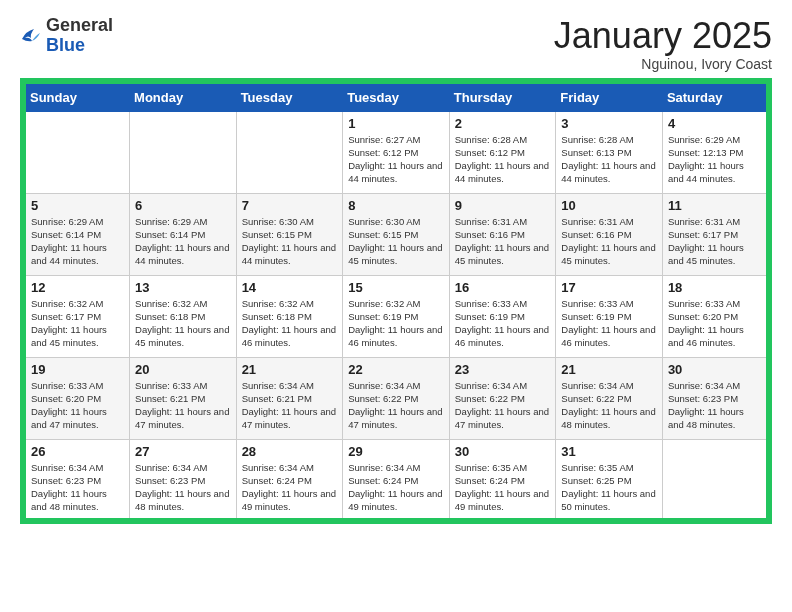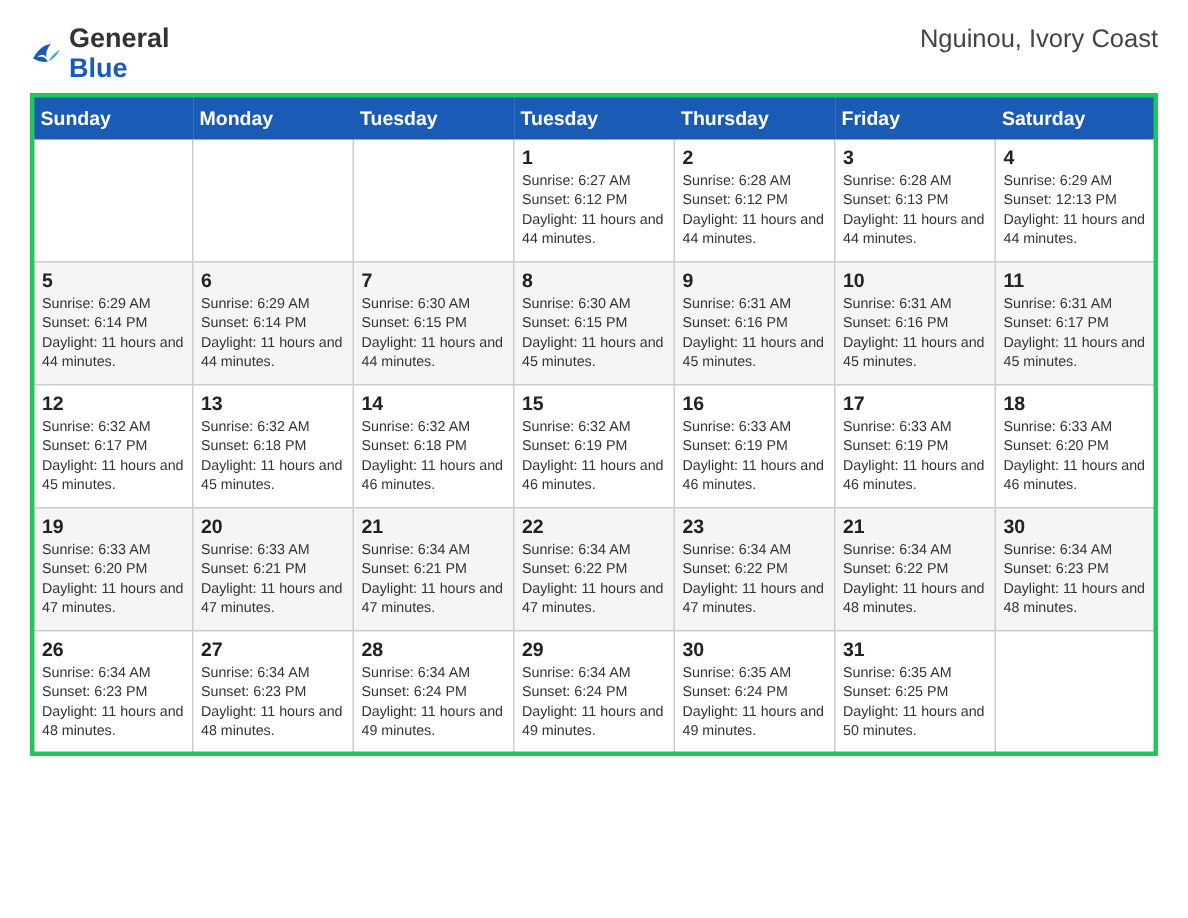--- a/index.html
+++ b/index.html
@@ -41,28 +41,28 @@
     .title-block {
       text-align: right;
     }
     .title-month {
       font-size: 36px;
       font-weight: 300;
       color: #222;
       line-height: 1.1;
     }
     .title-location {
-      font-size: 17px;
+      font-size: 14px;
       color: #444;
       font-weight: normal;
     }
     .calendar {
       width: 100%;
       border-collapse: collapse;
-      border: 3px solid #22c55e;
+      border: 6px solid #22c55e;
     }
     .calendar th {
       background: #1a5bb5;
       color: #fff;
       font-size: 13px;
       font-weight: bold;
       padding: 6px 4px;
       text-align: left;
       border: 1px solid #1a5bb5;
     }
@@ -103,20 +103,21 @@
       <svg class="logo-bird" viewBox="0 0 22 22" xmlns="http://www.w3.org/2000/svg">
         <path d="M2 14 Q6 6 14 4 Q10 9 11 13 Q8 10 5 13 Q10 12 12 16 Q7 17 2 14Z" fill="#1a5bb5"></path>
         <path d="M12 16 Q16 10 20 8 Q17 14 12 16Z" fill="#4fa0e0"></path>
       </svg>
       <div class="logo-text">
         <span class="logo-general">General</span><br>
         <span class="logo-blue">Blue</span>
       </div>
     </div>
     <div class="title-block">
+      <div class="title-month">January 2025</div>
       <div class="title-location">Nguinou, Ivory Coast</div>
     </div>
   </div>
 
   <table class="calendar">
     <thead>
       <tr>
       <th>Sunday</th>
           <th>Monday</th>
           <th>Tuesday</th>

